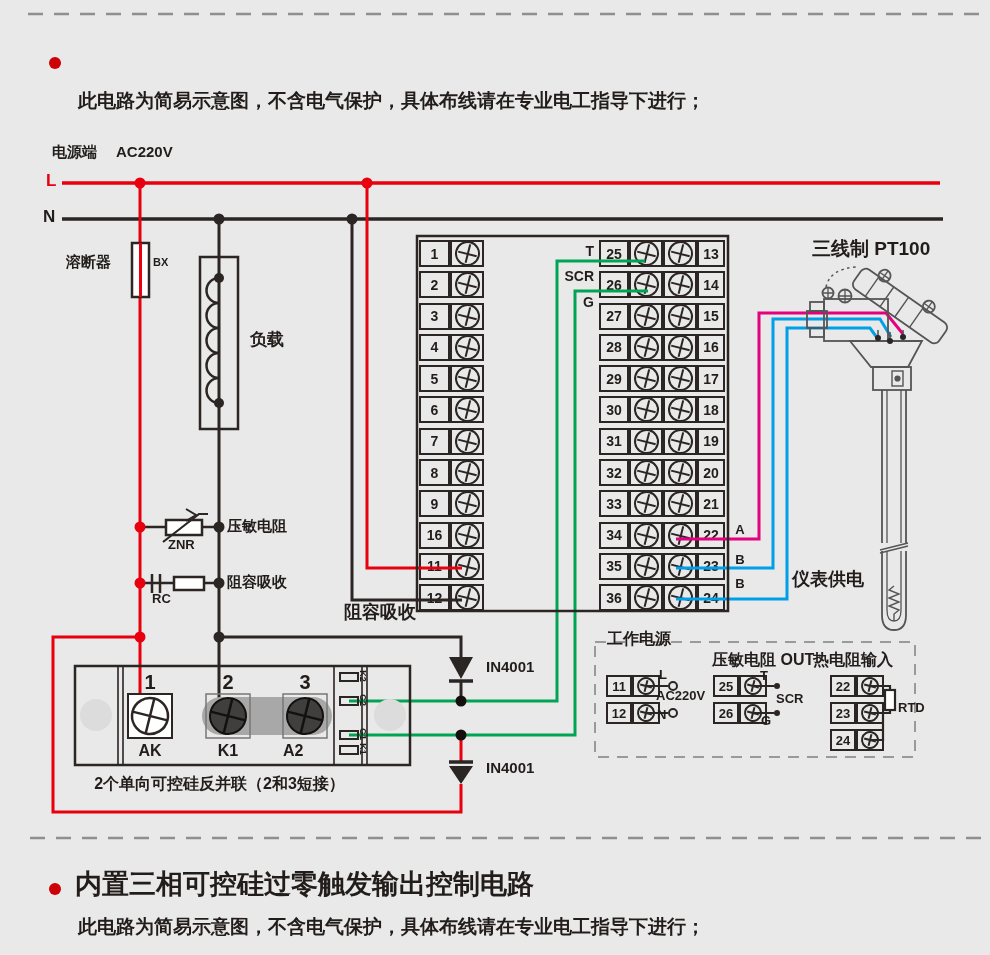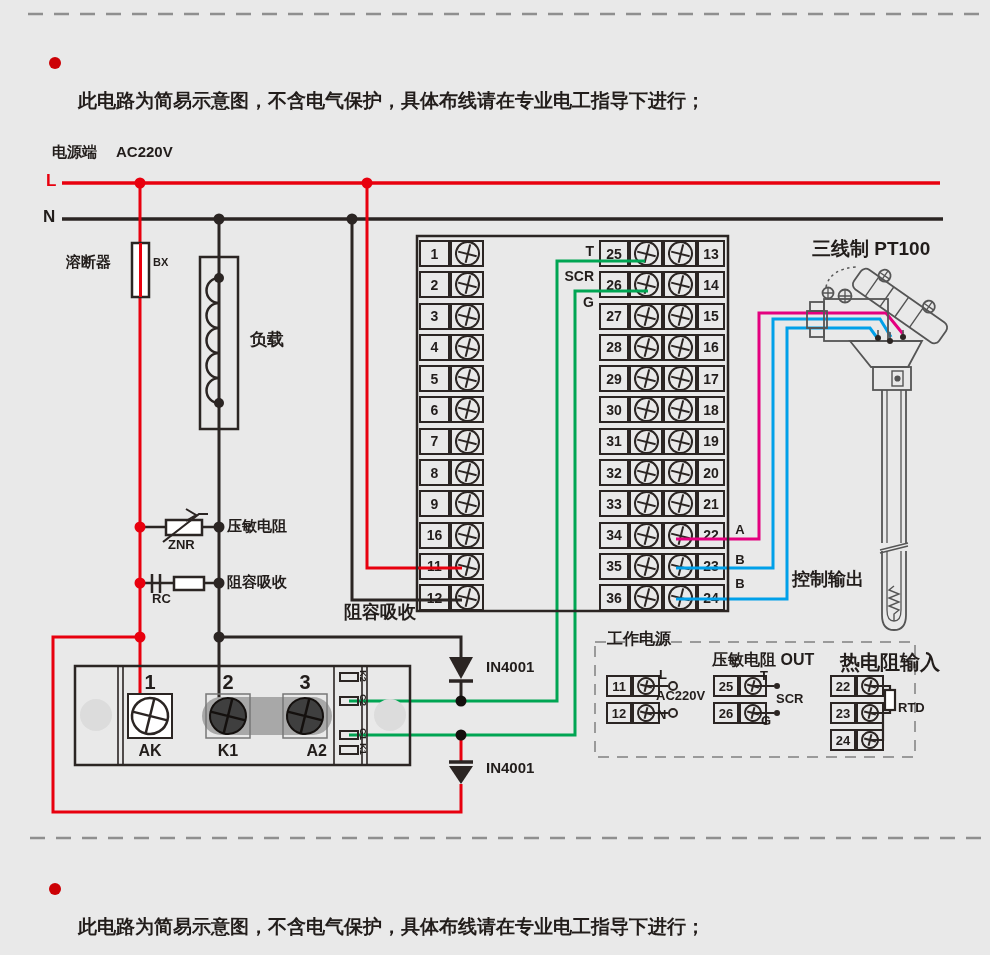--- a/index.html
+++ b/index.html
@@ -460,44 +460,46 @@
     <div class="lbl" style="left:152px;top:592px;font-size:13px">RC</div>
     <div class="lbl" style="left:344px;top:603px;font-size:18px">阻容吸收</div>
     <div class="lbl" style="left:486px;top:659px;font-size:15px">IN4001</div>
     <div class="lbl" style="left:486px;top:760px;font-size:15px">IN4001</div>
 
     <div class="lbl" style="left:135px;top:671px;width:30px;text-align:center;font-size:20px">1</div>
     <div class="lbl" style="left:213px;top:671px;width:30px;text-align:center;font-size:20px">2</div>
     <div class="lbl" style="left:290px;top:671px;width:30px;text-align:center;font-size:20px">3</div>
     <div class="lbl" style="left:128px;top:742px;width:44px;text-align:center;font-size:16px">AK</div>
     <div class="lbl" style="left:206px;top:742px;width:44px;text-align:center;font-size:16px">K1</div>
-    <div class="lbl" style="left:283px;top:742px;width:44px;text-align:right;font-size:16px">A2</div>
+    <div class="lbl" style="left:283px;top:742px;width:44px;text-align:left;font-size:16px">A2</div>
     <div class="lbl vert" style="left:356px;top:671px;font-size:9px">K2</div>
     <div class="lbl vert" style="left:356px;top:695px;font-size:9px">G2</div>
     <div class="lbl vert" style="left:356px;top:729px;font-size:9px">G1</div>
     <div class="lbl vert" style="left:356px;top:744px;font-size:9px">K1</div>
+    <div class="lbl" style="left:72px;top:775px;width:295px;text-align:center;font-size:16px">2个单向可控硅反并联（2和3短接）</div>
 
     <div class="lbl" style="left:568px;top:244px;width:26px;text-align:right;font-size:14px">T</div>
     <div class="lbl" style="left:556px;top:269px;width:38px;text-align:right;font-size:14px">SCR</div>
     <div class="lbl" style="left:568px;top:295px;width:26px;text-align:right;font-size:14px">G</div>
 
     <div class="lbl" style="left:812px;top:239px;font-size:19px">三线制 PT100</div>
     <div class="lbl" style="left:730px;top:523px;width:20px;text-align:center;font-size:13px">A</div>
     <div class="lbl" style="left:730px;top:553px;width:20px;text-align:center;font-size:13px">B</div>
     <div class="lbl" style="left:730px;top:577px;width:20px;text-align:center;font-size:13px">B</div>
-    <div class="lbl" style="left:792px;top:570px;font-size:18px">控制输出</div>
+    <div class="lbl" style="left:792px;top:570px;font-size:18px">仪表供电</div>
 
     <div class="lbl" style="left:607px;top:630px;font-size:16px">工作电源</div>
     <div class="lbl" style="left:659px;top:668px;font-size:13px">L</div>
     <div class="lbl" style="left:656px;top:689px;font-size:13px">AC220V</div>
     <div class="lbl" style="left:657px;top:708px;font-size:13px">N</div>
     <div class="lbl" style="left:712px;top:651px;font-size:16px">压敏电阻 OUT</div>
     <div class="lbl" style="left:760px;top:669px;font-size:13px">T</div>
     <div class="lbl" style="left:776px;top:692px;font-size:13px">SCR</div>
     <div class="lbl" style="left:761px;top:714px;font-size:13px">G</div>
-    <div class="lbl" style="left:840px;top:651px;font-size:20px">热电阻输入</div>
+    <div class="lbl" style="left:813px;top:651px;font-size:16px">热电阻输入</div>
     <div class="lbl" style="left:898px;top:701px;font-size:13px">RTD</div>
 
     <span class="bullet" style="left:49px;top:883px"></span>
+    <div class="lbl" style="left:75px;top:870px;font-size:27px">内置三相可控硅过零触发输出控制电路</div>
     <div class="lbl" style="left:78px;top:917px;font-size:19px">此电路为简易示意图，不含电气保护，具体布线请在专业电工指导下进行；</div>
   </div>
 
 </div>
 
 </body></html>

